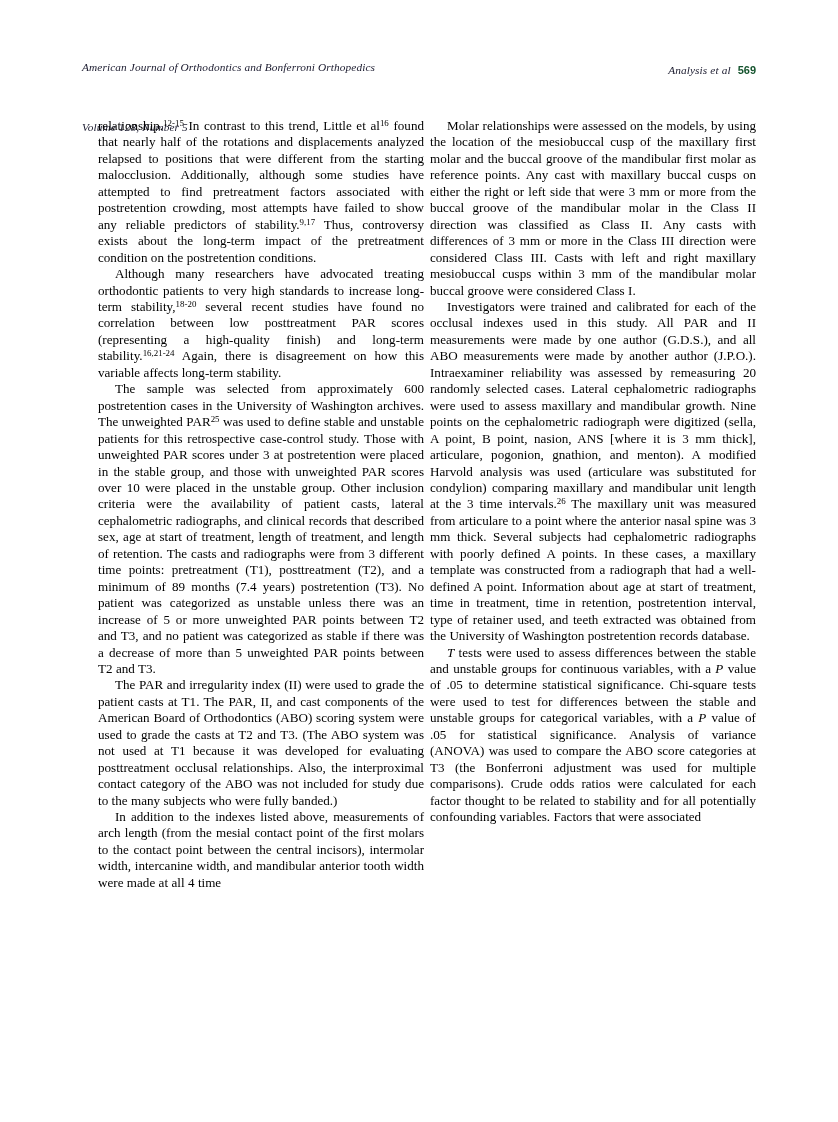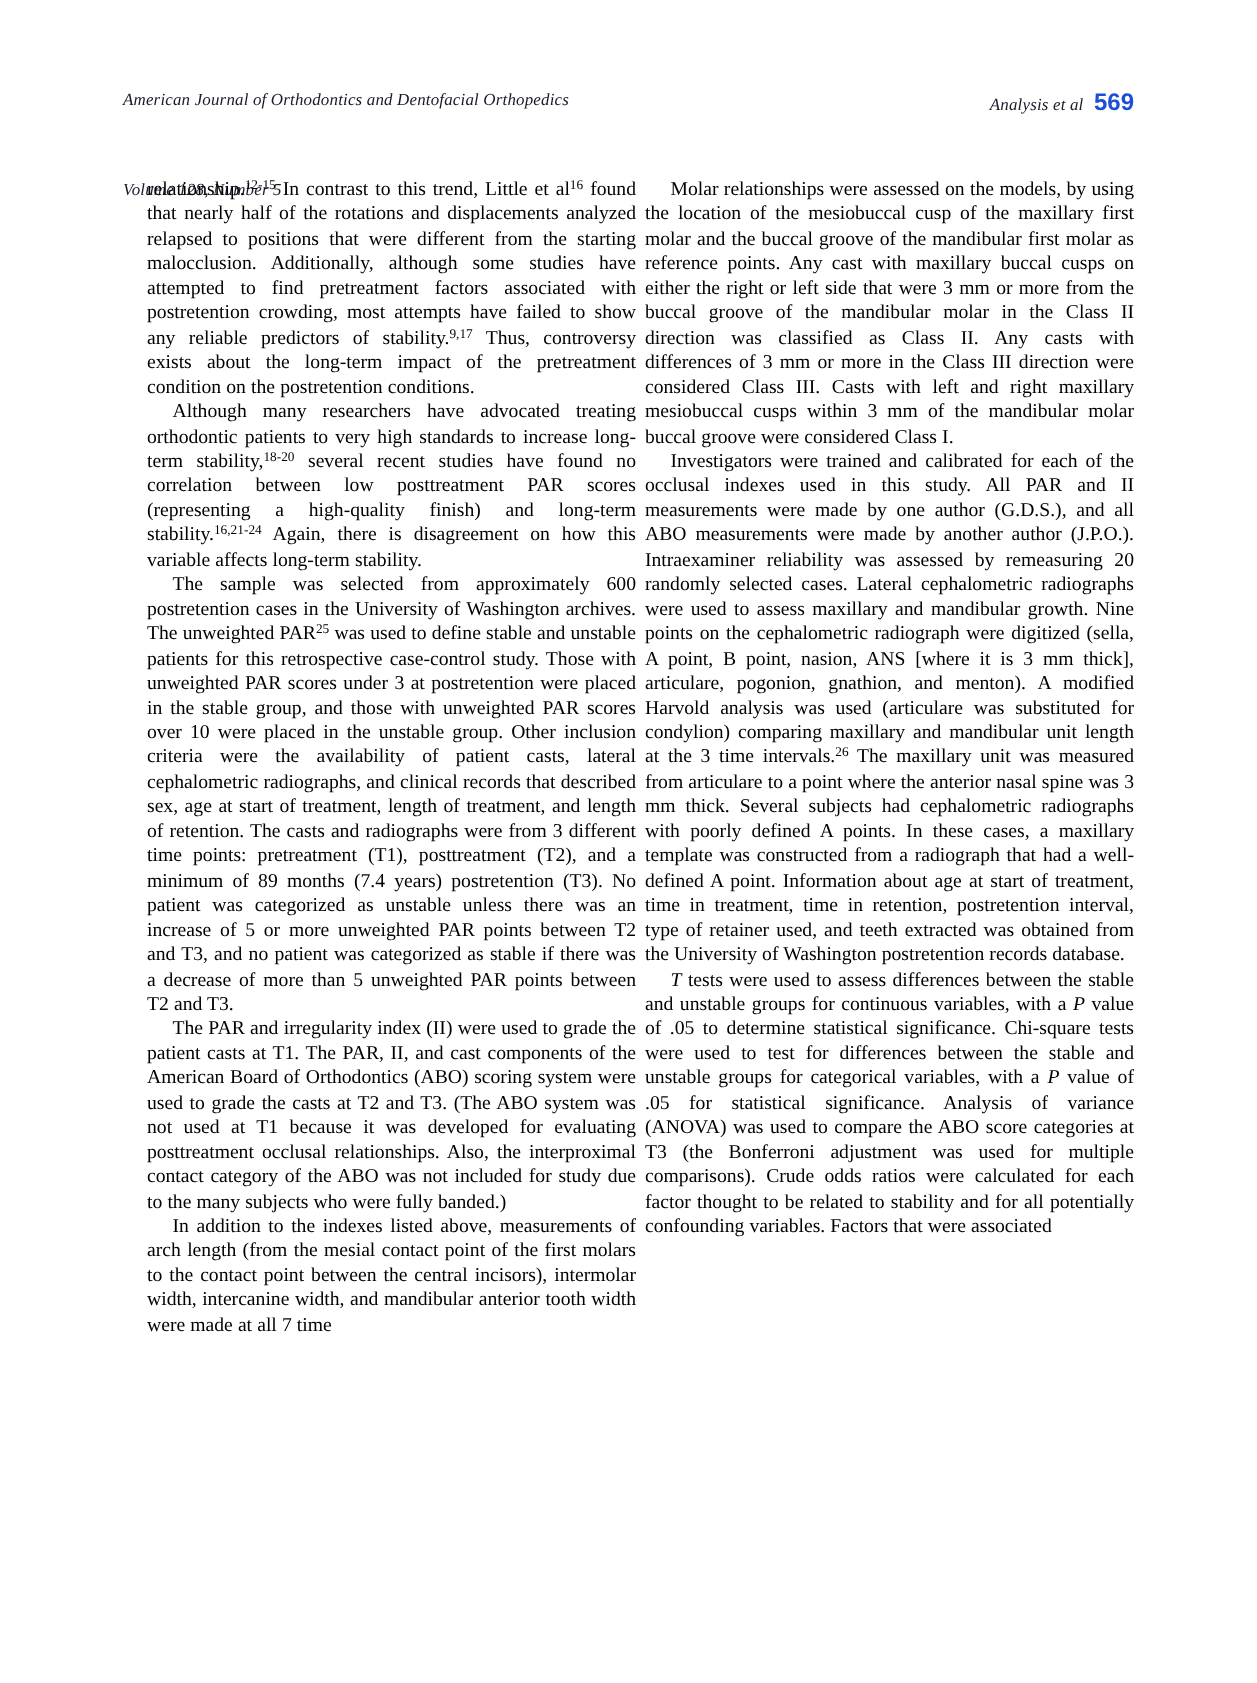--- a/index.html
+++ b/index.html
@@ -52,23 +52,23 @@
   }
   .rh-author {
     font-style: italic;
     font-size: 11.3px;
     letter-spacing: 0.01em;
     color: #1a1a2e;
   }
   .rh-pageno {
     font-family: "Liberation Sans", "DejaVu Sans", sans-serif;
     font-weight: bold;
-    font-size: 16px;
+    font-size: 11px;
     margin-left: 7px;
-    color: #1d4ed8;
+    color: #14532d;
   }
 
   
   .columns {
     position: absolute;
     left: 82px;
     top: 118px;
     width: 674px;
     height: 950px;
   }
@@ -113,42 +113,42 @@
     text-transform: none;
   }
 </style>
 </head>
 <body>
 
 <div class="page">
 
   <div class="running-head">
     <div class="rh-left">
-      <span>American Journal of Orthodontics and Dentofacial Orthopedics</span>
+      <span>American Journal of Orthodontics and Bonferroni Orthopedics</span>
       <span class="rh-line2">Volume 128, Number 5</span>
     </div>
     <div class="rh-right">
       <span class="rh-author">Analysis et al</span><span class="rh-pageno">569</span>
     </div>
   </div>
 
   <div class="columns">
 
     <div class="col col-left">
 
       <p class="para noindent"><span>relationship.</span><sup>12-15</sup><span> In contrast to this trend, Little et al</span><sup>16</sup><span> found that nearly half of the rotations and displacements analyzed relapsed to positions that were different from the starting malocclusion. Additionally, although some studies have attempted to find pretreatment factors associated with postretention crowding, most attempts have failed to show any reliable predictors of stability.</span><sup>9,17</sup><span> Thus, controversy exists about the long-term impact of the pretreatment condition on the postretention conditions.</span></p>
 
       <p class="para"><span>Although many researchers have advocated treating orthodontic patients to very high standards to increase long-term stability,</span><sup>18-20</sup><span> several recent studies have found no correlation between low posttreatment PAR scores (representing a high-quality finish) and long-term stability.</span><sup>16,21-24</sup><span> Again, there is disagreement on how this variable affects long-term stability.</span></p>
 
 
       <p class="para"><span>The sample was selected from approximately 600 postretention cases in the University of Washington archives. The unweighted PAR</span><sup>25</sup><span> was used to define stable and unstable patients for this retrospective case-control study. Those with unweighted PAR scores under 3 at postretention were placed in the stable group, and those with unweighted PAR scores over 10 were placed in the unstable group. Other inclusion criteria were the availability of patient casts, lateral cephalometric radiographs, and clinical records that described sex, age at start of treatment, length of treatment, and length of retention. The casts and radiographs were from 3 different time points: pretreatment (T1), posttreatment (T2), and a minimum of 89 months (7.4 years) postretention (T3). No patient was categorized as unstable unless there was an increase of 5 or more unweighted PAR points between T2 and T3, and no patient was categorized as stable if there was a decrease of more than 5 unweighted PAR points between T2 and T3.</span></p>
 
       <p class="para">The PAR and irregularity index (II) were used to grade the patient casts at T1. The PAR, II, and cast components of the American Board of Orthodontics (ABO) scoring system were used to grade the casts at T2 and T3. (The ABO system was not used at T1 because it was developed for evaluating posttreatment occlusal relationships. Also, the interproximal contact category of the ABO was not included for study due to the many subjects who were fully banded.)</p>
 
-      <p class="para">In addition to the indexes listed above, measurements of arch length (from the mesial contact point of the first molars to the contact point between the central incisors), intermolar width, intercanine width, and mandibular anterior tooth width were made at all 7 time</p>
+      <p class="para">In addition to the indexes listed above, measurements of arch length (from the mesial contact point of the first molars to the contact point between the central incisors), intermolar width, intercanine width, and mandibular anterior tooth width were made at all 4 time</p>
 
     </div>
 
     <div class="col col-right">
 
 
       <p class="para">Molar relationships were assessed on the models, by using the location of the mesiobuccal cusp of the maxillary first molar and the buccal groove of the mandibular first molar as reference points. Any cast with maxillary buccal cusps on either the right or left side that were 3 mm or more from the buccal groove of the mandibular molar in the Class II direction was classified as Class II. Any casts with differences of 3 mm or more in the Class III direction were considered Class III. Casts with left and right maxillary mesiobuccal cusps within 3 mm of the mandibular molar buccal groove were considered Class I.</p>
 
       <p class="para"><span>Investigators were trained and calibrated for each of the occlusal indexes used in this study. All PAR and II measurements were made by one author (G.D.S.), and all ABO measurements were made by another author (J.P.O.). Intraexaminer reliability was assessed by remeasuring 20 randomly selected cases. Lateral cephalometric radiographs were used to assess maxillary and mandibular growth. Nine points on the cephalometric radiograph were digitized (sella, A point, B point, nasion, ANS [where it is 3 mm thick], articulare, pogonion, gnathion, and menton). A modified Harvold analysis was used (articulare was substituted for condylion) comparing maxillary and mandibular unit length at the 3 time intervals.</span><sup>26</sup><span> The maxillary unit was measured from articulare to a point where the anterior nasal spine was 3 mm thick. Several subjects had cephalometric radiographs with poorly defined A points. In these cases, a maxillary template was constructed from a radiograph that had a well-defined A point. Information about age at start of treatment, time in treatment, time in retention, postretention interval, type of retainer used, and teeth extracted was obtained from the University of Washington postretention records database.</span></p>
 

